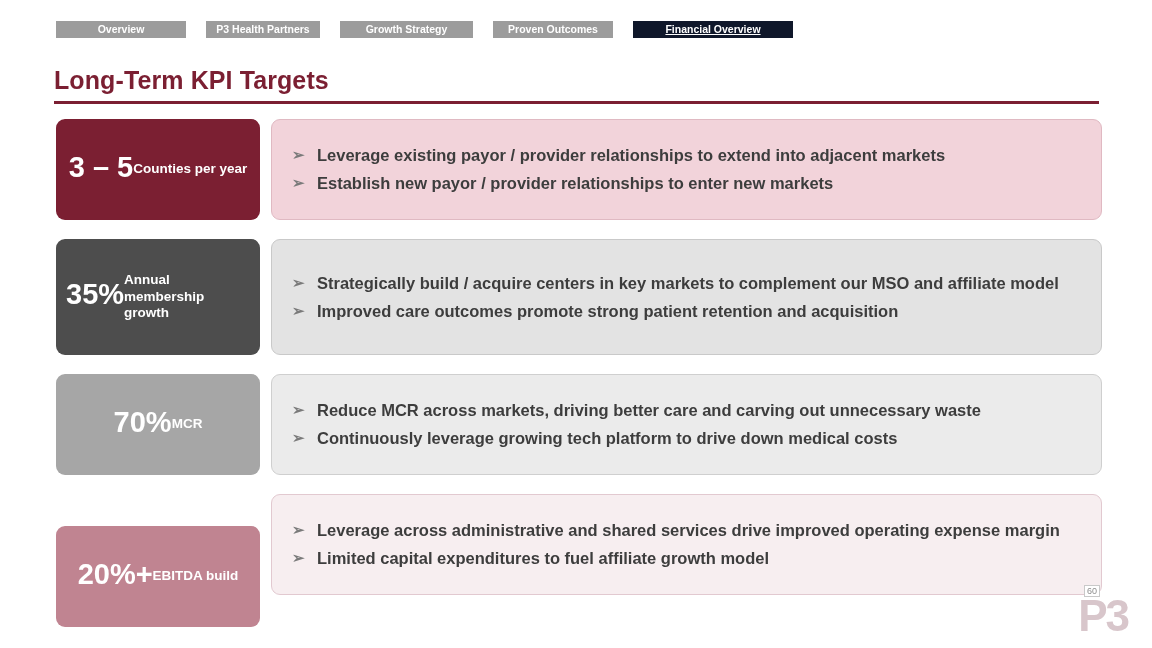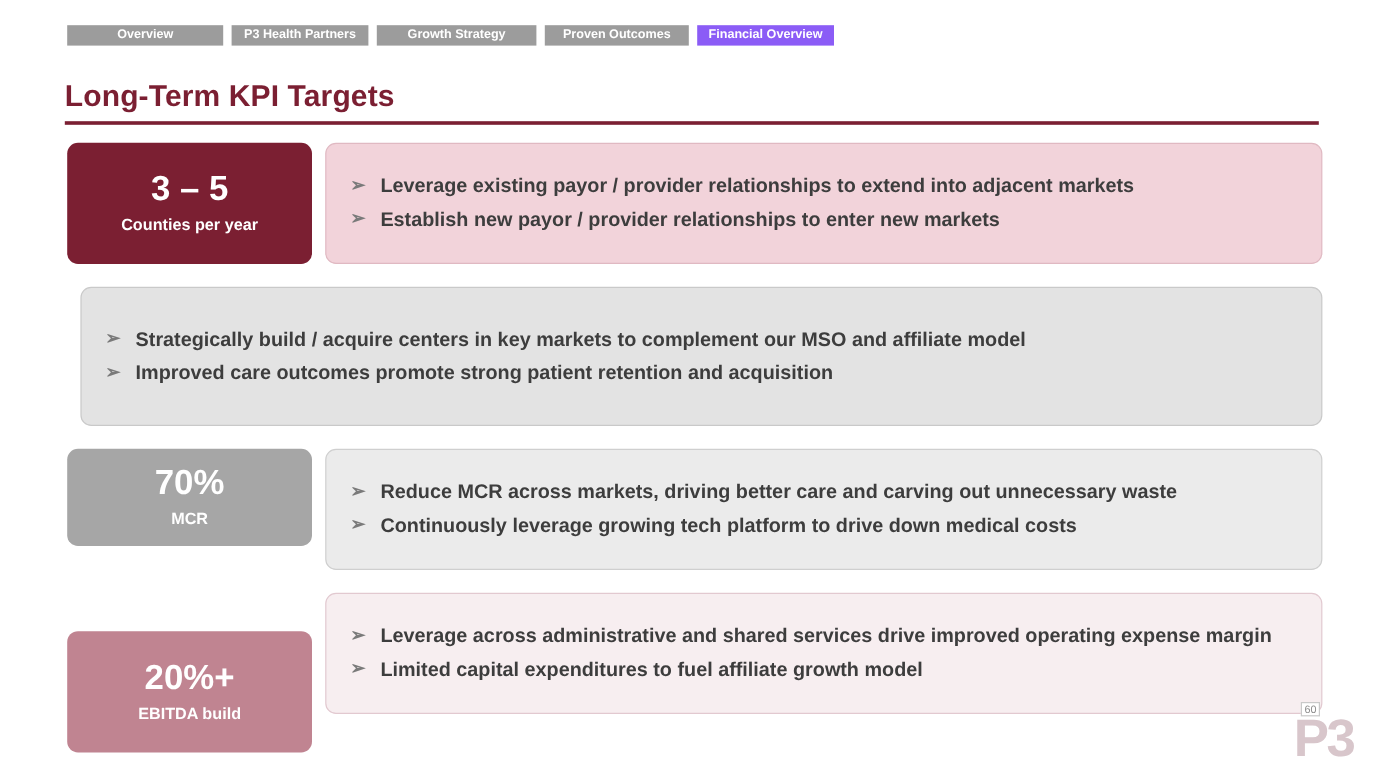--- a/index.html
+++ b/index.html
@@ -14,39 +14,39 @@
     overflow: hidden;
     position: relative;
   }
 
   
   .navbar {
     position: absolute;
     top: 21px;
     left: 56px;
     display: flex;
-    gap: 7px;
+    gap: 20px;
     justify-content: flex-end;
   }
   .nav-tab {
     height: 17px;
     line-height: 17px;
     text-align: center;
     color: #ffffff;
     font-size: 10.5px;
     font-weight: bold;
     padding: 0 6px;
     box-sizing: border-box;
     white-space: nowrap;
   }
   .nav-tab.t0 { width: 130px; background: #9c9c9c; }
   .nav-tab.t1 { width: 114px; background: #9c9c9c; }
   .nav-tab.t2 { width: 133px; background: #9c9c9c; }
   .nav-tab.t3 { width: 120px; background: #9c9c9c; }
-  .nav-tab.t4 { width: 114px; background: #8b5cf6; }
+  .nav-tab.t4 { width: 160px; background: #0f172a; text-decoration: underline; }
 
   
   .page-title {
     position: absolute;
     top: 66px;
     left: 54px;
     font-size: 25px;
     font-weight: bold;
     color: #7b1f32;
     letter-spacing: 0.1px;
@@ -70,21 +70,21 @@
   .kpi-row {
     display: flex;
     align-items: stretch;
     margin-bottom: 19px;
   }
   .kpi-badge {
     width: 204px;
     border-radius: 9px;
     color: #ffffff;
     display: flex;
-    flex-direction: column;
+    flex-direction: row;
     align-items: center;
     justify-content: center;
     text-align: left;
     box-sizing: border-box;
     padding: 6px 10px;
     flex: 0 0 204px;
   }
   .kpi-value {
     font-size: 29px;
     font-weight: bold;
@@ -126,21 +126,21 @@
   }
   .bullet-text { flex: 1 1 auto; }
 
   
   .row0 .kpi-badge { background: #7b1f32; height: 101px; }
   .row0 .kpi-body  { background: #f2d3da; border: 1px solid #e0b9c2; height: 101px; }
 
   .row1 .kpi-badge { background: #4d4d4d; height: 116px; }
   .row1 .kpi-body  { background: #e3e3e3; border: 1px solid #c9c9c9; height: 116px; }
 
-  .row2 .kpi-badge { background: #a6a6a6; height: 81px; }
+  .row2 .kpi-badge { background: #a6a6a6; height: 101px; }
   .row2 .kpi-body  { background: #ebebeb; border: 1px solid #cfcfcf; height: 101px; }
 
   .row3 .kpi-badge { background: #c08491; height: 101px; margin-top: 32px; }
   .row3 .kpi-body  { background: #f7eef0; border: 1px solid #e2c9d0; height: 101px; }
 
   
   .logo {
     position: absolute;
     right: 24px;
     bottom: 10px;
@@ -188,20 +188,24 @@
         <span class="bullet-text">Leverage existing payor / provider relationships to extend into adjacent markets</span>
       </div>
       <div class="bullet">
         <span class="bullet-mark">➢</span>
         <span class="bullet-text">Establish new payor / provider relationships to enter new markets</span>
       </div>
     </div>
   </div>
 
   <div class="kpi-row row1">
+    <div class="kpi-badge">
+      <div class="kpi-value">35%</div>
+      <div class="kpi-label">Annual membership growth</div>
+    </div>
     <div class="kpi-body">
       <div class="bullet">
         <span class="bullet-mark">➢</span>
         <span class="bullet-text">Strategically build / acquire centers in key markets to complement our MSO and affiliate model</span>
       </div>
       <div class="bullet">
         <span class="bullet-mark">➢</span>
         <span class="bullet-text">Improved care outcomes promote strong patient retention and acquisition</span>
       </div>
     </div>

